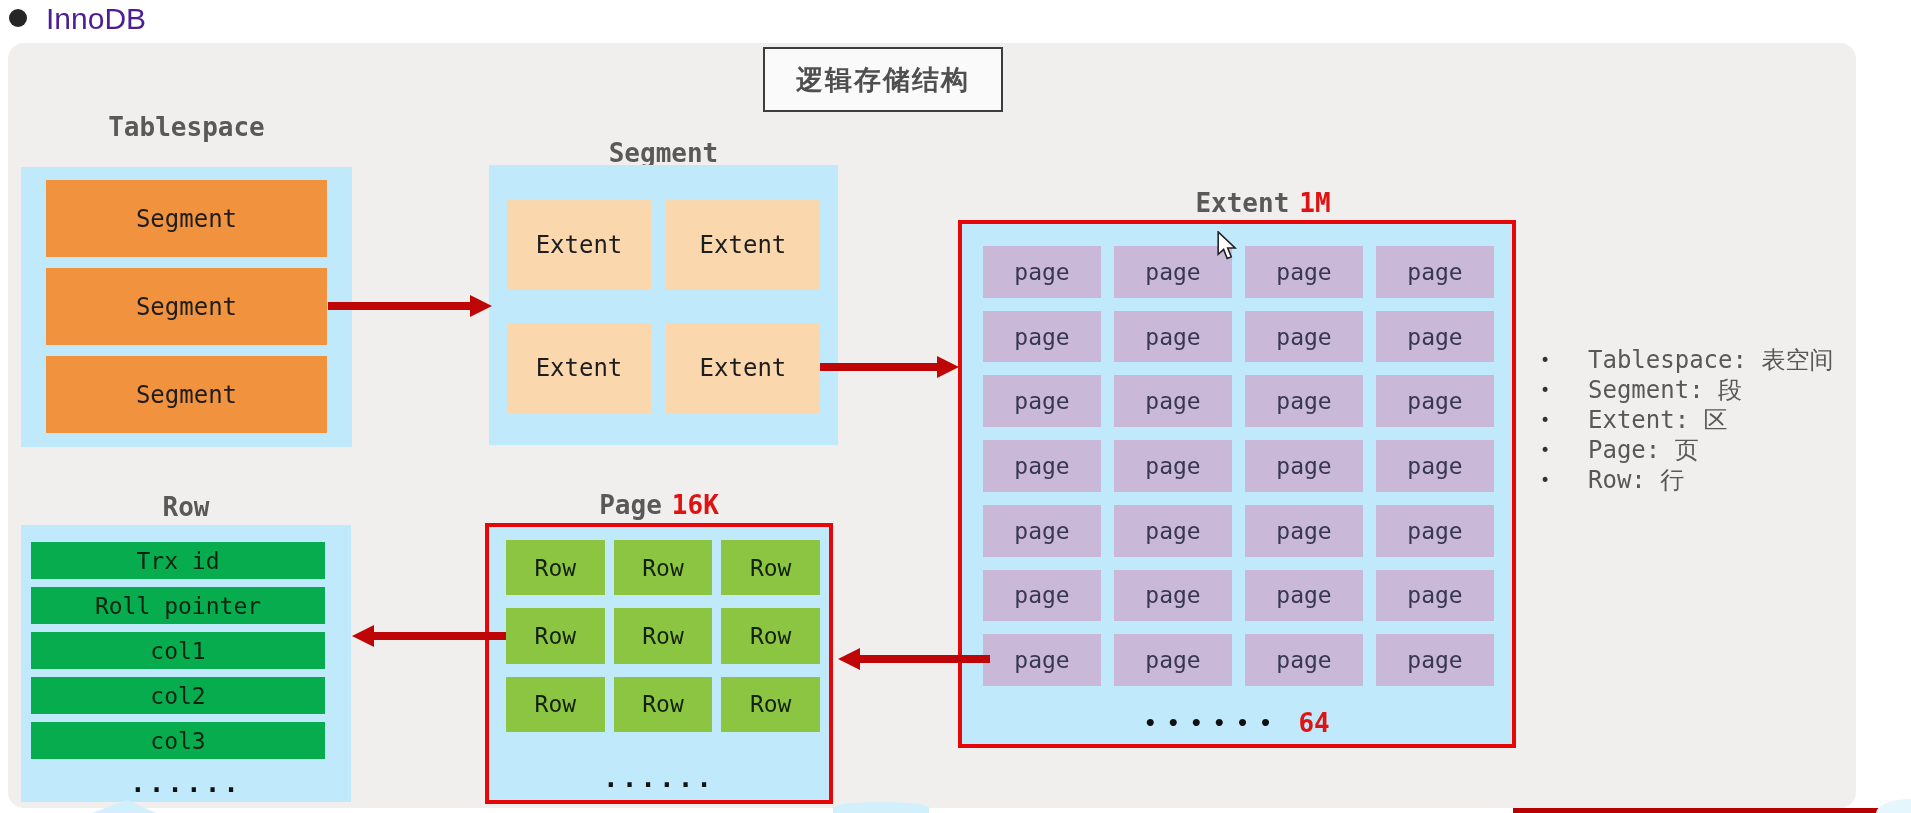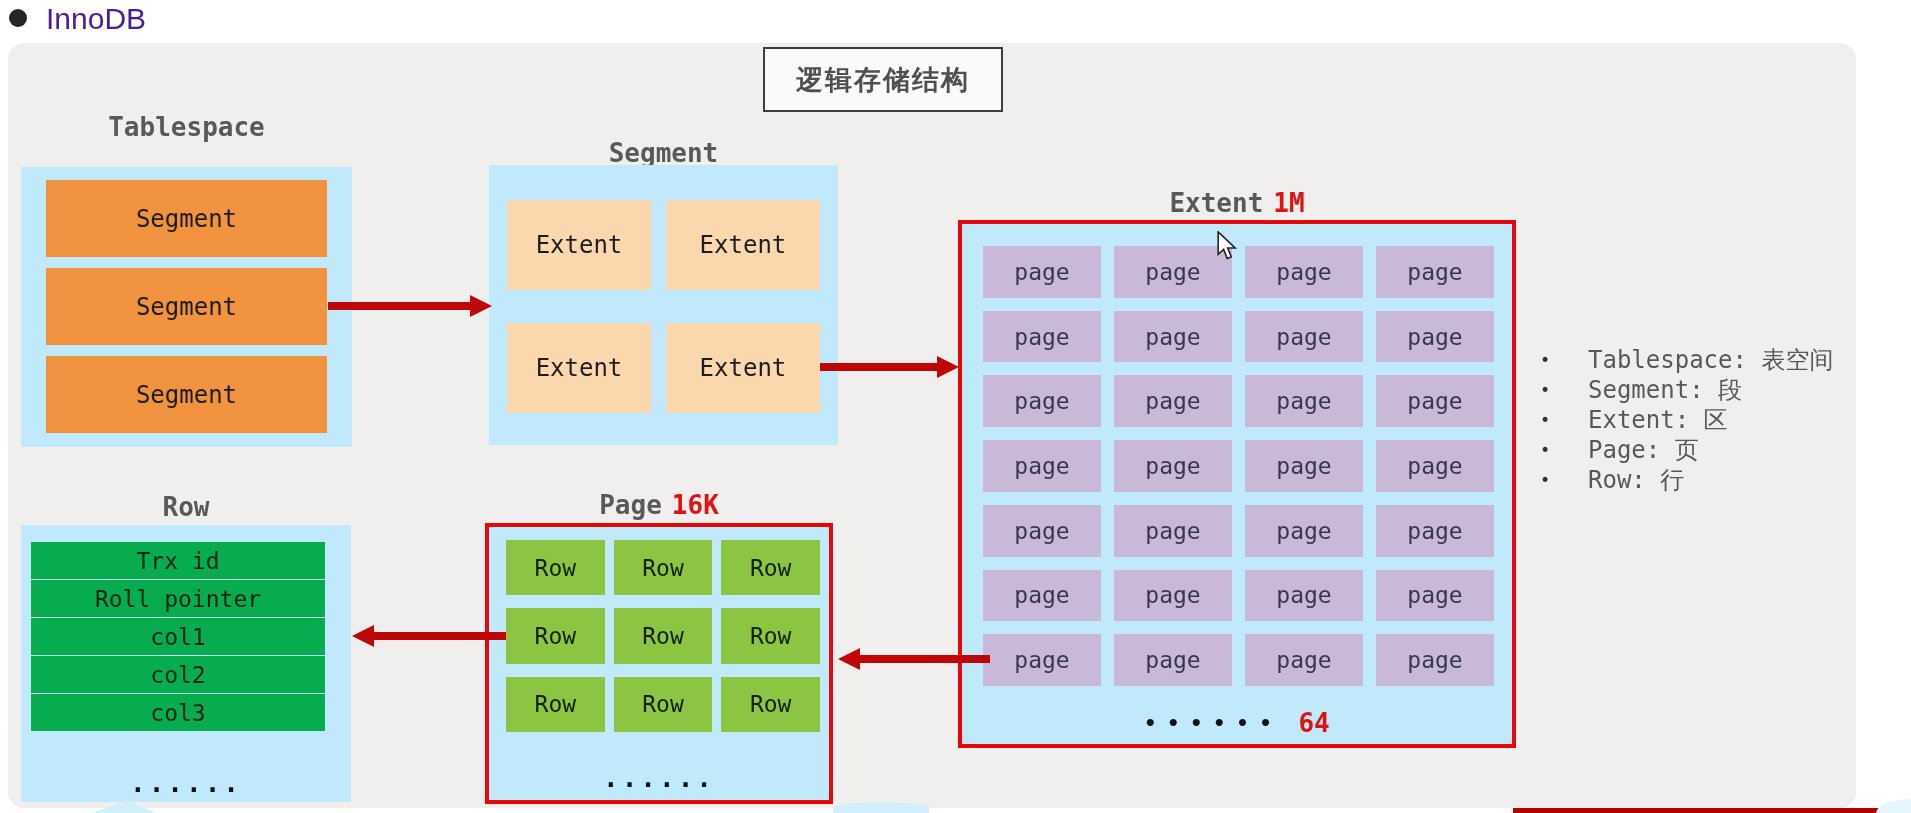--- a/index.html
+++ b/index.html
@@ -96,21 +96,21 @@
   .box-ellipsis {
     position:absolute; left:0; right:0; text-align:center;
     font-weight:bold; font-size:26px; letter-spacing:3px; color:#111111;
   }
   .pagebox .box-ellipsis { top:236px; }
 
   
   .rowbox { left:21px; top:525px; width:330px; height:277px; }
   .row-fields {
     position:absolute; left:10px; top:17px; width:294px;
-    display:flex; flex-direction:column; gap:1px;
+    display:flex; flex-direction:column; gap:8px;
   }
   .row-field {
     height:37px; background:var(--row-green,#07ac4f);
     display:flex; align-items:center; justify-content:center;
     font-size:23px; color:#0e2413;
   }
   .rowbox .box-ellipsis { top:243px; }
 
   
   .legend {
@@ -168,21 +168,21 @@
     </div>
 
   <div class="group-label" style="left:489px; top:138px; width:349px;">Segment</div>
   <div class="bluebox segment-box">
       <div class="extent-item">Extent</div>
       <div class="extent-item">Extent</div>
       <div class="extent-item">Extent</div>
       <div class="extent-item">Extent</div>
     </div>
 
-  <div class="group-label" style="left:958px; top:188px; width:558px;">
+  <div class="group-label" style="left:984px; top:188px; width:558px;">
     <span>Extent</span><span class="size-badge">1M</span>
   </div>
   <div class="bluebox extent-box">
     <div class="page-grid">
         <div class="page-cell">page</div>
         <div class="page-cell">page</div>
         <div class="page-cell">page</div>
         <div class="page-cell">page</div>
         <div class="page-cell">page</div>
         <div class="page-cell">page</div>

